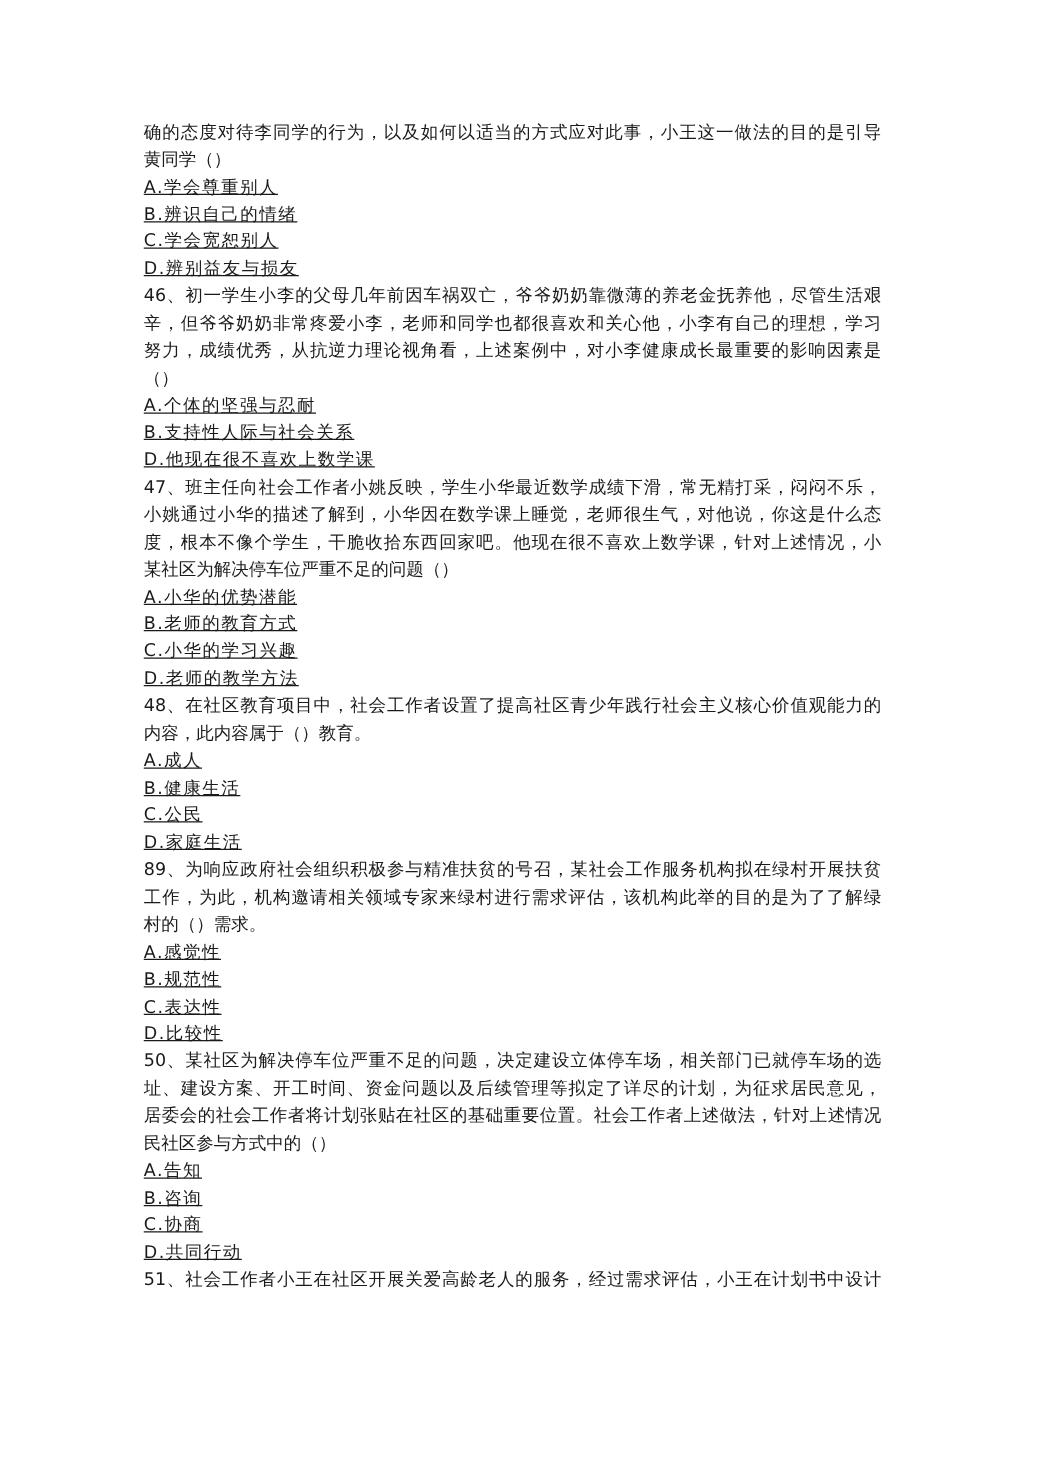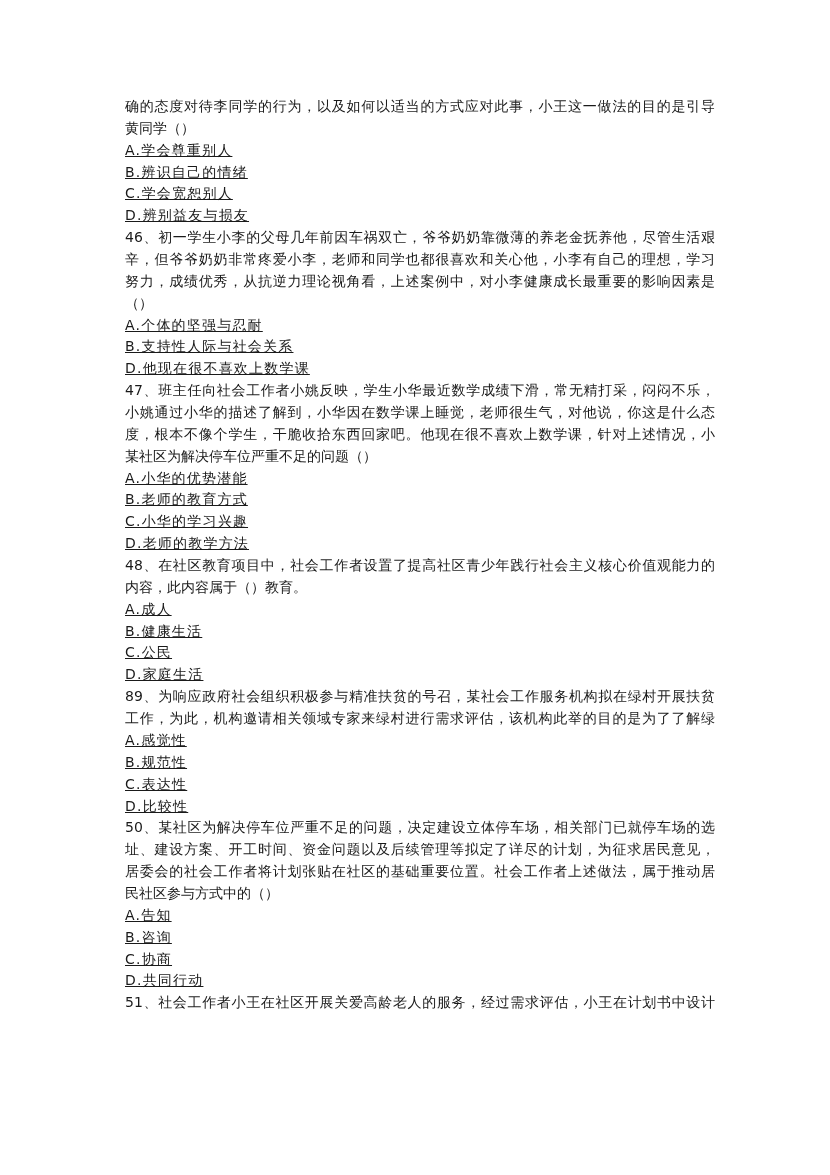--- a/index.html
+++ b/index.html
@@ -10,21 +10,21 @@
     body {
       width: 830px;
       height: 1175px;
       position: relative;
       overflow: hidden;
       font-family: "DejaVu Sans", "Liberation Sans", sans-serif;
       color: #1a1a1a;
     }
     .page {
       position: absolute;
-      left: 125px;
+      left: 115px;
       top: 96px;
       width: 590px;
     }
     .line {
       height: 21.86px;
       line-height: 21.86px;
       font-size: 14px;
       white-space: nowrap;
       overflow: visible;
     }
@@ -79,30 +79,31 @@
     <div class="line">内容，此内容属于（）教育。</div>
     <div class="line opt">A.成人</div>
     <div class="line opt">B.健康生活</div>
     <div class="line opt">C.公民</div>
     <div class="line opt">D.家庭生活</div>
   </div>
 
   <div class="block">
     <div class="line full">89、为响应政府社会组织积极参与精准扶贫的号召，某社会工作服务机构拟在绿村开展扶贫</div>
     <div class="line full">工作，为此，机构邀请相关领域专家来绿村进行需求评估，该机构此举的目的是为了了解绿</div>
+    <div class="line">村的（）需求。</div>
     <div class="line opt">A.感觉性</div>
     <div class="line opt">B.规范性</div>
     <div class="line opt">C.表达性</div>
     <div class="line opt">D.比较性</div>
   </div>
 
   <div class="block">
     <div class="line full">50、某社区为解决停车位严重不足的问题，决定建设立体停车场，相关部门已就停车场的选</div>
     <div class="line full">址、建设方案、开工时间、资金问题以及后续管理等拟定了详尽的计划，为征求居民意见，</div>
-    <div class="line full">居委会的社会工作者将计划张贴在社区的基础重要位置。社会工作者上述做法，属于推动居</div>
+    <div class="line full">居委会的社会工作者将计划张贴在社区的基础重要位置。社会工作者上述做法，针对上述情况</div>
     <div class="line">民社区参与方式中的（）</div>
     <div class="line opt">A.告知</div>
     <div class="line opt">B.咨询</div>
     <div class="line opt">C.协商</div>
     <div class="line opt">D.共同行动</div>
   </div>
 
   <div class="block">
     <div class="line full">51、社会工作者小王在社区开展关爱高龄老人的服务，经过需求评估，小王在计划书中设计</div>
   </div>

